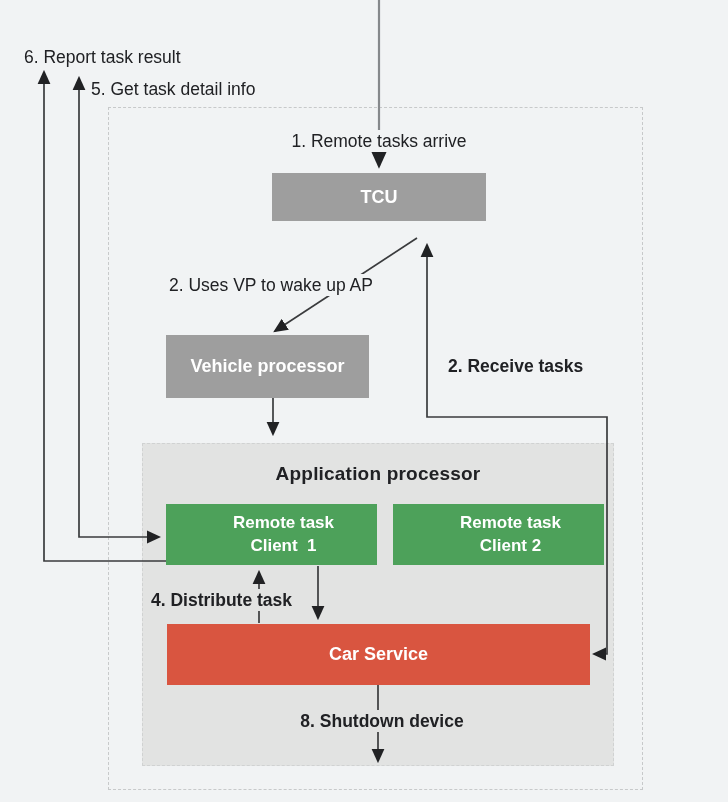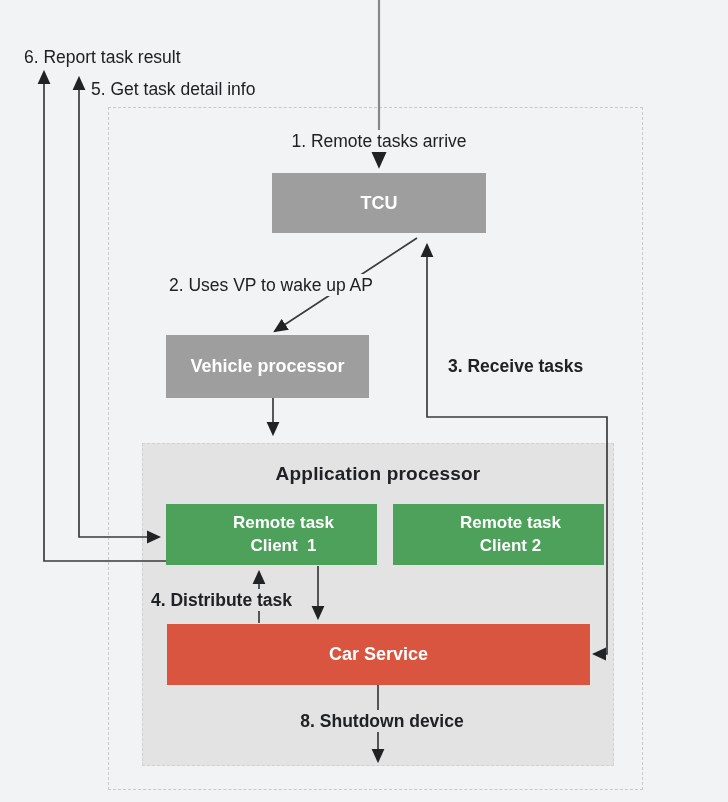--- a/index.html
+++ b/index.html
@@ -85,28 +85,28 @@
   </svg>
 
   <div class="lbl" style="left:24px;top:46px;">6. Report task result</div>
 
   <div class="lbl" style="left:91px;top:78px;">5. Get task detail info</div>
 
   <div class="lbl bg-page centered" style="left:278px;top:130px;width:196px;">1. Remote tasks arrive</div>
 
   <div class="lbl bg-page" style="left:166px;top:274px;">2. Uses VP to wake up AP</div>
 
-  <div class="lbl bold" style="left:448px;top:355px;">3. Receive tasks</div>
+  <div class="lbl bold" style="left:448px;top:355px;">2. Receive tasks</div>
 
   <div class="lbl bold bg-app" style="left:147px;top:589px;">4. Distribute task</div>
 
 
   <div class="lbl bold bg-app centered" style="left:283px;top:710px;width:190px;">8. Shutdown device</div>
 
-  <div class="node gray" style="left:272px;top:173px;width:214px;height:60px;">
+  <div class="node gray" style="left:272px;top:173px;width:214px;height:48px;">
     <span class="node-label-line">TCU</span>
   </div>
 
   <div class="node gray" style="left:166px;top:335px;width:203px;height:63px;">
     <span class="node-label-line">Vehicle processor</span>
   </div>
 
   <div class="node green" style="left:166px;top:504px;width:187px;height:61px;">
     <span class="node-label-line">Remote task</span>
     <span class="node-label-line">Client  1</span>

